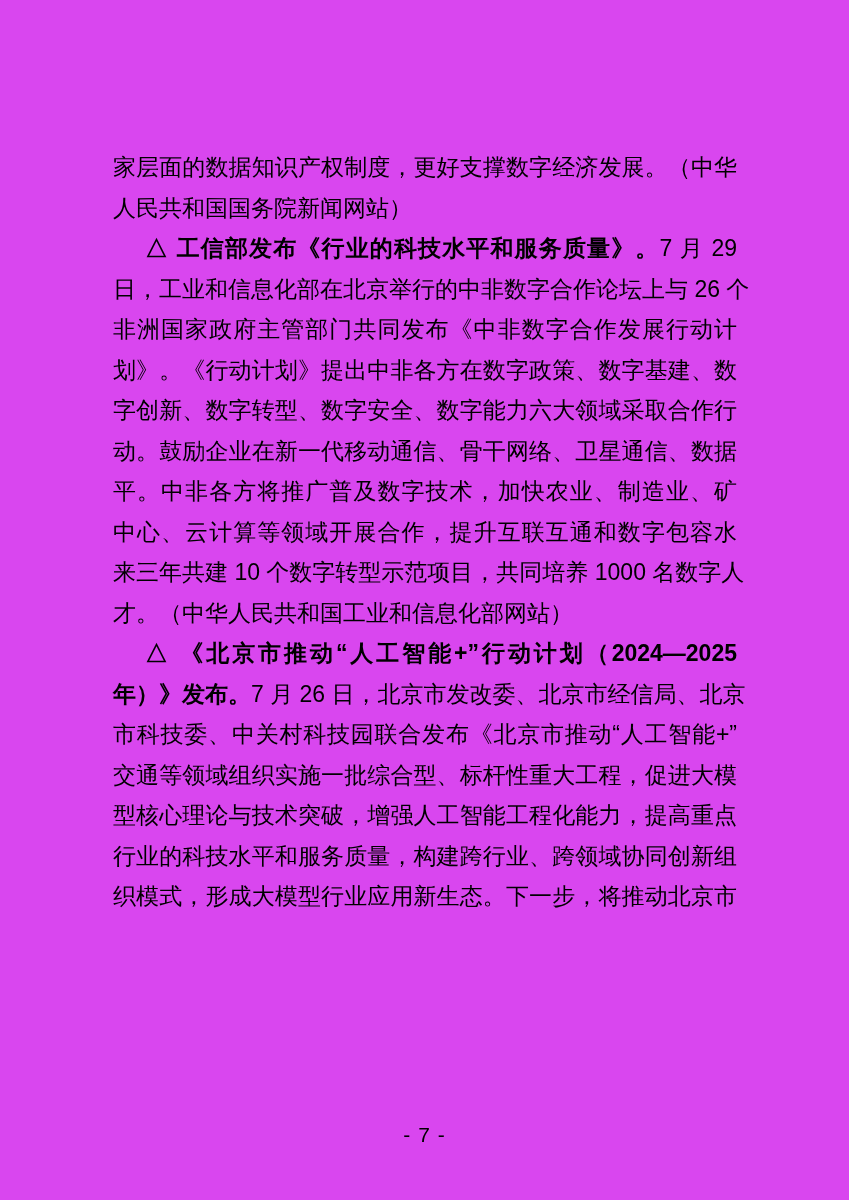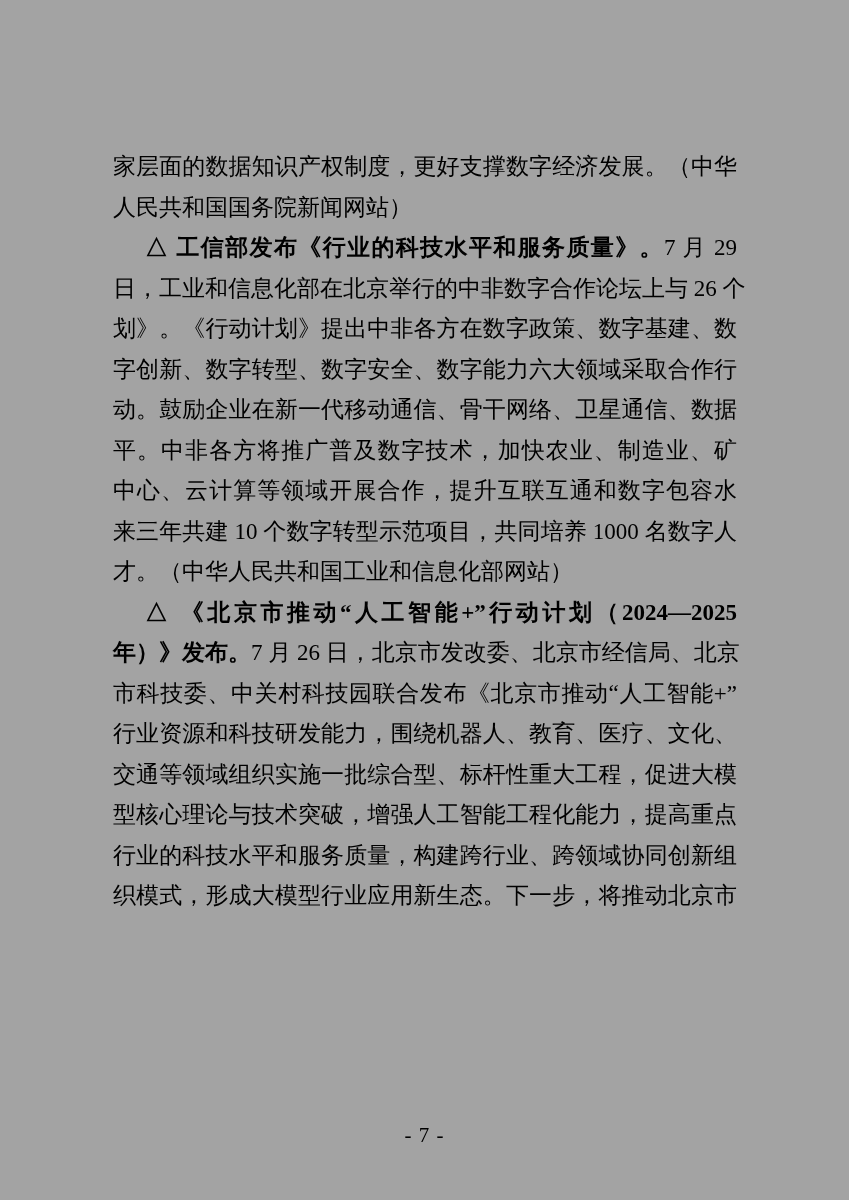--- a/index.html
+++ b/index.html
@@ -1,23 +1,23 @@
 <!DOCTYPE html>
 <html><head>
 <meta charset="utf-8">
 <style>
   html, body { margin: 0; padding: 0; background: #888; }
   .page {
     position: relative;
     width: 849px;
     height: 1200px;
     margin: 0 auto;
-    background: #a3a3a3;
+    background: #d946ef;
     color: #000000;
-    font-family: Liberation Serif, serif;
+    font-family: Liberation Sans, sans-serif;
     overflow: hidden;
   }
   .content {
     position: absolute;
     left: 113px;
     top: 147px;
     width: 624px;
   }
   .line {
     font-size: 23px;
@@ -47,30 +47,30 @@
 </style>
 </head>
 <body>
 
 <div class="page">
   <div class="content" id="doc-body">
       <div class="line"><span class="seg">家层面的数据知识产权制度，更好支撑数字经济发展。（中华</span></div>
       <div class="line last"><span class="seg">人民共和国国务院新闻网站）</span></div>
       <div class="line indent"><span class="seg bold">△ 工信部发布《行业的科技水平和服务质量》。</span><span class="seg">7 月 29</span></div>
       <div class="line"><span class="seg">日，工业和信息化部在北京举行的中非数字合作论坛上与 26 个</span></div>
+      <div class="line"><span class="seg">非洲国家政府主管部门共同发布《中非数字合作发展行动计</span></div>
       <div class="line"><span class="seg">划》。《行动计划》提出中非各方在数字政策、数字基建、数</span></div>
       <div class="line"><span class="seg">字创新、数字转型、数字安全、数字能力六大领域采取合作行</span></div>
       <div class="line"><span class="seg">动。鼓励企业在新一代移动通信、骨干网络、卫星通信、数据</span></div>
       <div class="line"><span class="seg">平。中非各方将推广普及数字技术，加快农业、制造业、矿</span></div>
       <div class="line"><span class="seg">中心、云计算等领域开展合作，提升互联互通和数字包容水</span></div>
       <div class="line"><span class="seg">来三年共建 10 个数字转型示范项目，共同培养 1000 名数字人</span></div>
       <div class="line last"><span class="seg">才。（中华人民共和国工业和信息化部网站）</span></div>
       <div class="line indent"><span class="seg bold">△ 《北京市推动“人工智能+”行动计划（2024—2025</span></div>
       <div class="line"><span class="seg bold">年）》发布。</span><span class="seg">7 月 26 日，北京市发改委、北京市经信局、北京</span></div>
       <div class="line"><span class="seg">市科技委、中关村科技园联合发布《北京市推动“人工智能+”</span></div>
-      <div class="line"><span class="seg">行业资源和科技研发能力，围绕机器人、教育、医疗、文化、</span></div>
       <div class="line"><span class="seg">交通等领域组织实施一批综合型、标杆性重大工程，促进大模</span></div>
       <div class="line"><span class="seg">型核心理论与技术突破，增强人工智能工程化能力，提高重点</span></div>
       <div class="line"><span class="seg">行业的科技水平和服务质量，构建跨行业、跨领域协同创新组</span></div>
       <div class="line"><span class="seg">织模式，形成大模型行业应用新生态。下一步，将推动北京市</span></div>
     </div>
   <div class="footer">- 7 -</div>
 </div>
 
 </body></html>

